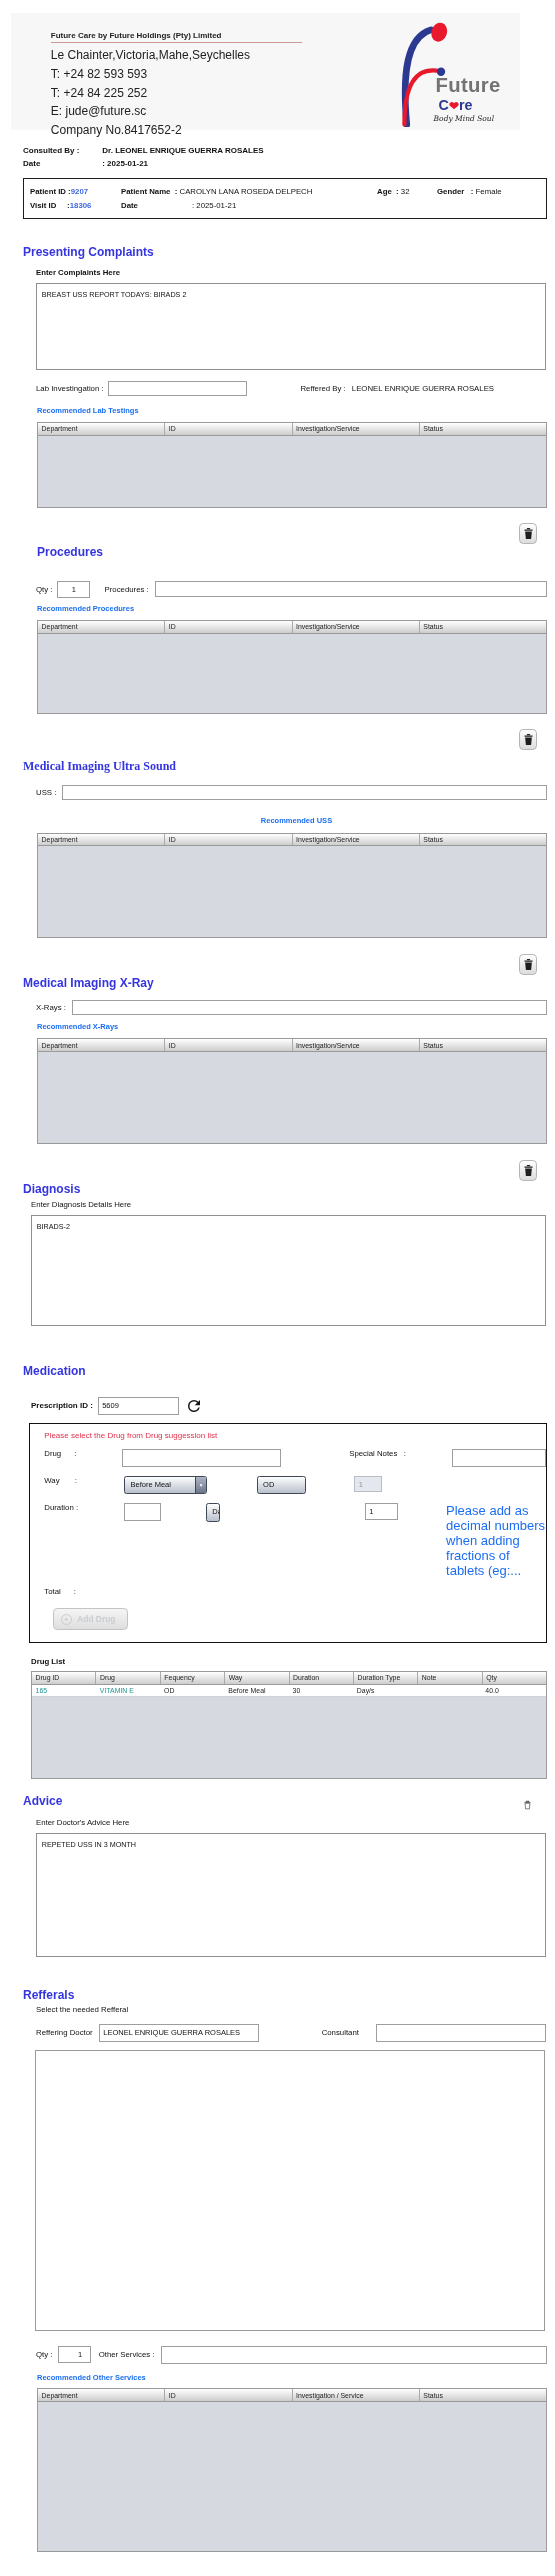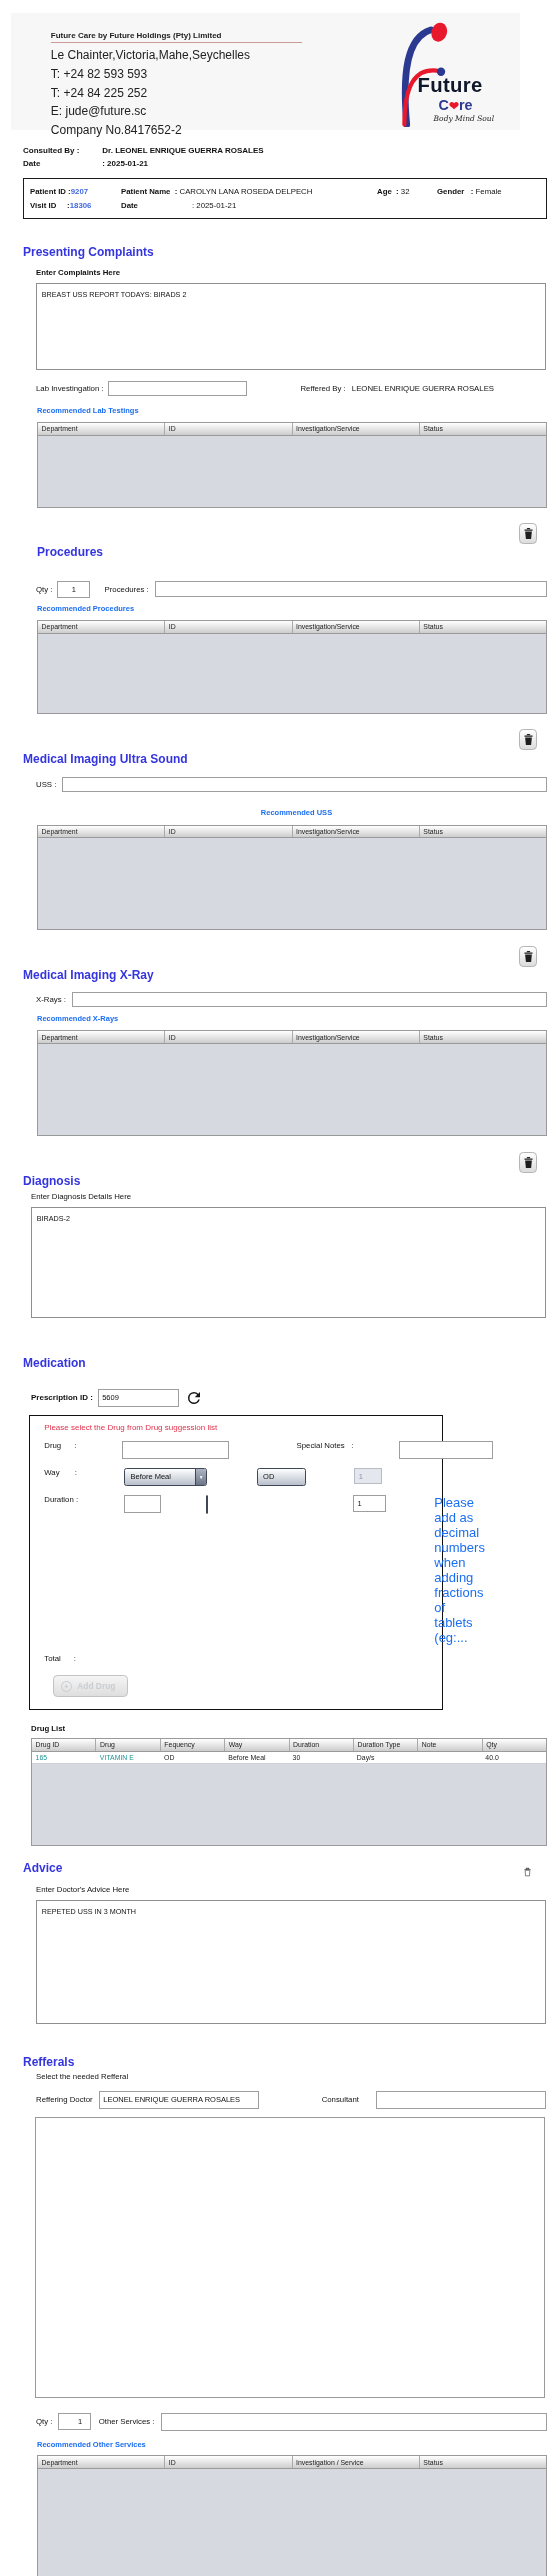--- a/index.html
+++ b/index.html
@@ -7,21 +7,21 @@
   .b{font-weight:bold;}
   .pre{white-space:pre;}
 
   
   .band{margin:13px 0 0 10.8px;width:509px;height:117px;background:#f7f7f7;position:relative;}
   .company-block{position:absolute;left:40px;top:18px;}
   .company-title{font-size:8px;font-weight:bold;color:#222;border-bottom:1.2px solid #cc9999;padding-bottom:1.8px;width:251px;}
   .addr{font-size:12px;color:#222;line-height:1.55;margin-top:3.6px;}
   .logo{position:absolute;right:7.2px;top:3.6px;width:129px;height:114px;}
   .logo svg.swoosh{position:absolute;left:0;top:2.4px;}
-  .logo-future{position:absolute;left:34px;top:57px;font-size:20.3px;font-weight:bold;color:#0f172a;letter-spacing:0.3px;}
+  .logo-future{position:absolute;left:52px;top:57px;font-size:20.3px;font-weight:bold;color:#737373;letter-spacing:0.3px;}
   .logo-care{position:absolute;left:55px;top:80px;font-size:14.3px;font-weight:bold;color:#2b3990;}
   .logo-care .heart{color:#e8192c;font-size:12px;}
   .logo-tagline{position:absolute;left:50px;top:97px;font-family:"DejaVu Serif",serif;font-style:italic;font-size:7.5px;color:#222;}
 
   .consult-row{margin:15.5px 0 0 23px;font-size:8px;font-weight:bold;}
   .consult-row .lab{display:inline-block;width:77px;}
   .date-row{margin:4.8px 0 0 23px;font-size:8px;font-weight:bold;}
   .date-row .lab{display:inline-block;width:77px;}
 
   .patient-box{margin:9.6px 0 0 23px;width:524px;border:1.2px solid #1c1c1c;padding:6px 6px 7.2px 6px;box-sizing:border-box;font-size:7.8px;}
@@ -50,21 +50,21 @@
   .th:last-child{border-right:none;}
   .tbody{background:#d6d9e0;}
 
   .trash-btn{width:16px;height:19px;border:0.6px solid #b5b5b5;border-radius:4.2px;background:linear-gradient(#ffffff,#dcdcdc);
     display:flex;align-items:center;justify-content:center;cursor:pointer;}
   .trash-row{display:flex;justify-content:flex-end;margin:15.5px 19px 0 0;}
   .trash-outline{width:19px;height:21.5px;background:#fff;display:flex;align-items:center;justify-content:center;cursor:pointer;border:none;}
 
   
   .presc-row{display:flex;align-items:center;margin:16.7px 0 0 31px;}
-  .med-box{margin:6px 0 0 29px;width:414px;border:1.2px solid #111;box-sizing:border-box;padding:7.2px 0 9.6px 14.3px;}
+  .med-box{margin:6px 0 0 29px;width:518px;border:1.2px solid #111;box-sizing:border-box;padding:7.2px 0 9.6px 14.3px;}
   .med-hint{color:#e0314b;font-size:8px;margin-bottom:8.4px;}
   .med-row{display:flex;margin-bottom:9px;font-size:7.8px;gap:40px;}
   .sel{display:inline-flex;align-items:stretch;border:0.6px solid #3f4757;border-radius:2.4px;overflow:hidden;
     background:linear-gradient(#fdfefe,#b9c0cc);height:16.7px;cursor:pointer;}
   .sel-val{padding:3px 6px 0 5.4px;font-size:7.5px;min-width:42px;}
   .sel-arrow{width:10.2px;border-left:0.6px solid #3f4757;background:linear-gradient(#aeb6c4,#6c7587);
     color:#fff;font-size:4.8px;display:flex;align-items:center;justify-content:center;}
   .inp-disabled{background:#e4e8ee;color:#8a93a3;border:0.6px solid #b7bdc8;}
   .blue-hint{color:#1b6ef3;font-size:13px;margin-left:8.4px;}
   .add-btn{display:inline-flex;align-items:center;gap:5.4px;margin:9.6px 0 2.4px 8.4px;padding:4.2px 12px 4.2px 7.2px;
@@ -180,21 +180,21 @@
   <div class="trash-row">
     <div class="trash-btn">
       <svg width="9" height="11.4" viewBox="0 0 16 20">
           <rect x="5" y="0" width="6" height="2.2" rx="1" fill="#1e1e1e"></rect>
           <rect x="0.5" y="2.6" width="15" height="2" rx="1" fill="#1e1e1e"></rect>
           <path d="M2 6h12l-1.4 13.6H3.4z" fill="#1e1e1e"></path>
         </svg>
     </div>
   </div>
 
-  <div class="sec-title" style="margin-top:2px;">Medical Imaging Ultra Sound</div>
+  <div class="sec-title" style="margin-top:9px;font-family:Liberation Serif, serif;">Medical Imaging Ultra Sound</div>
   <div class="field-row" style="margin-top:10.8px;">
     <span>USS :</span>
     <input class="inp" style="flex: 1 1 0%; margin-left: 6px; margin-right: 9px;">
   </div>
   <div class="sub-link" style="margin-top:16px;text-align:center;">Recommended USS</div>
   <div class="tbl">
     <div class="thead">
       <div class="th">Department</div>
       <div class="th">ID</div>
       <div class="th">Investigation/Service</div>

